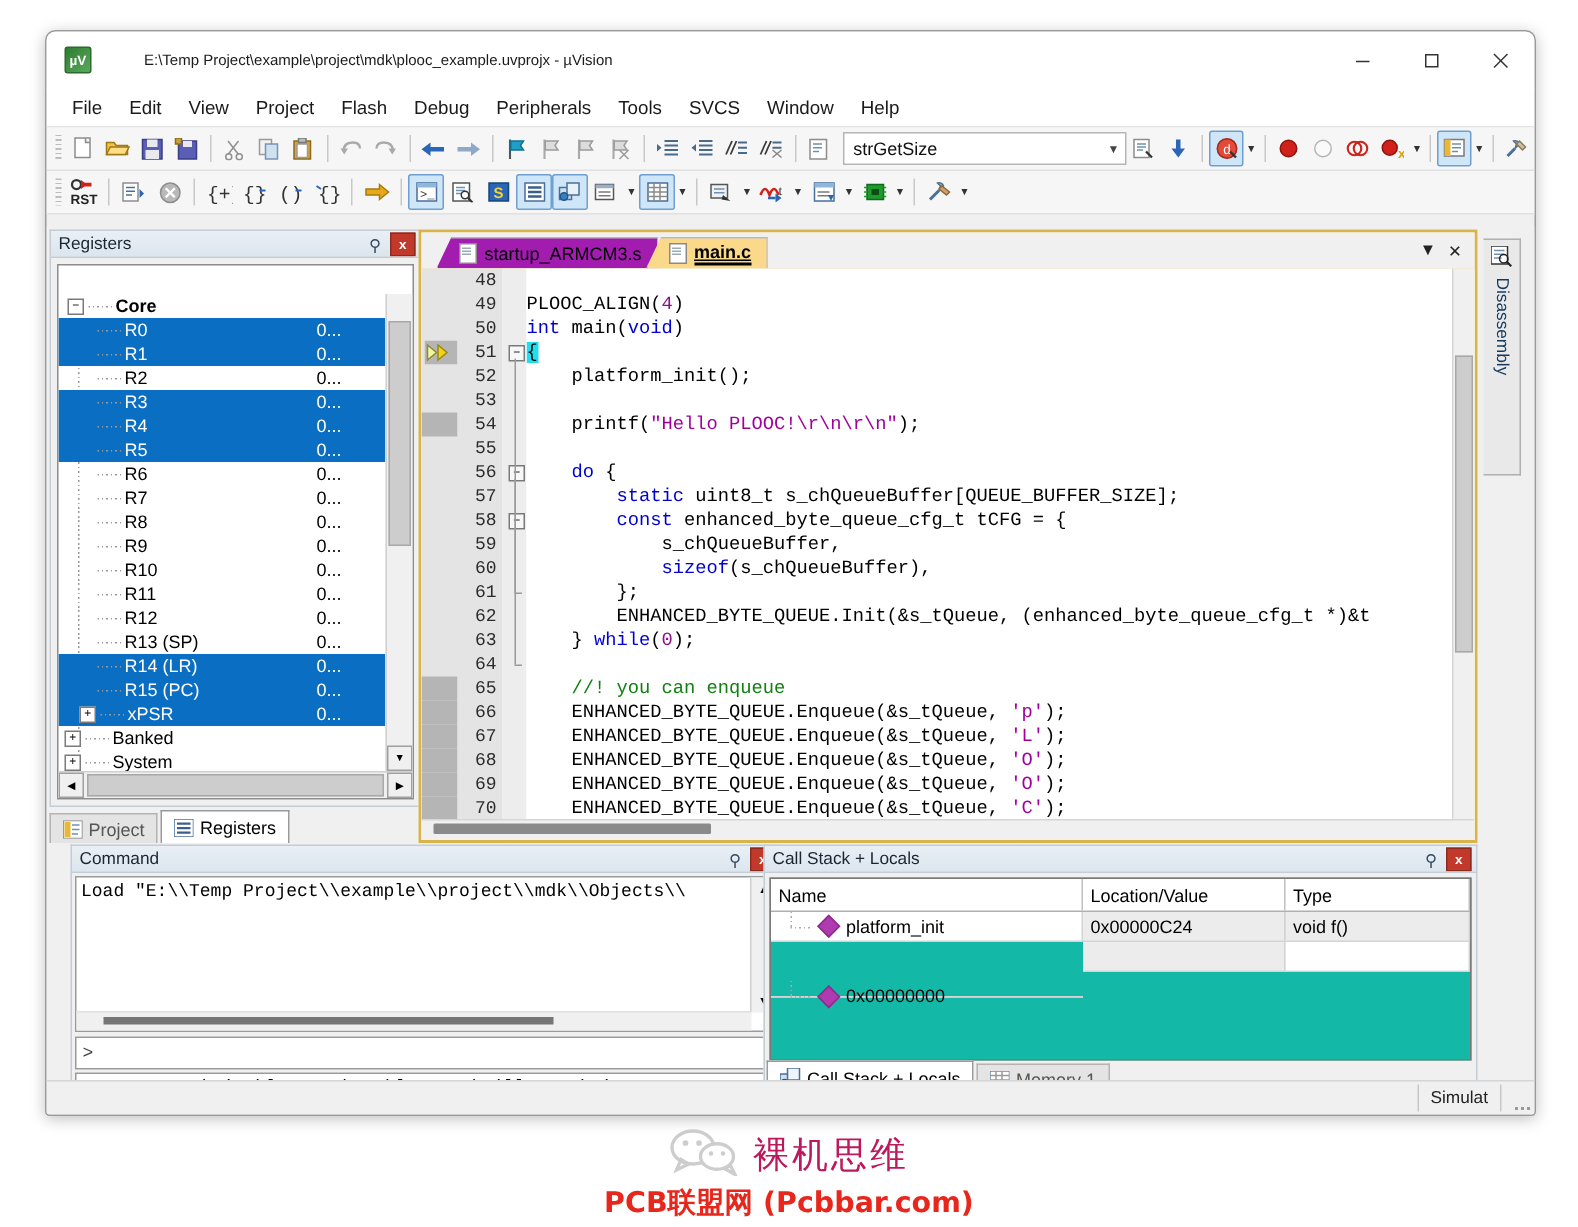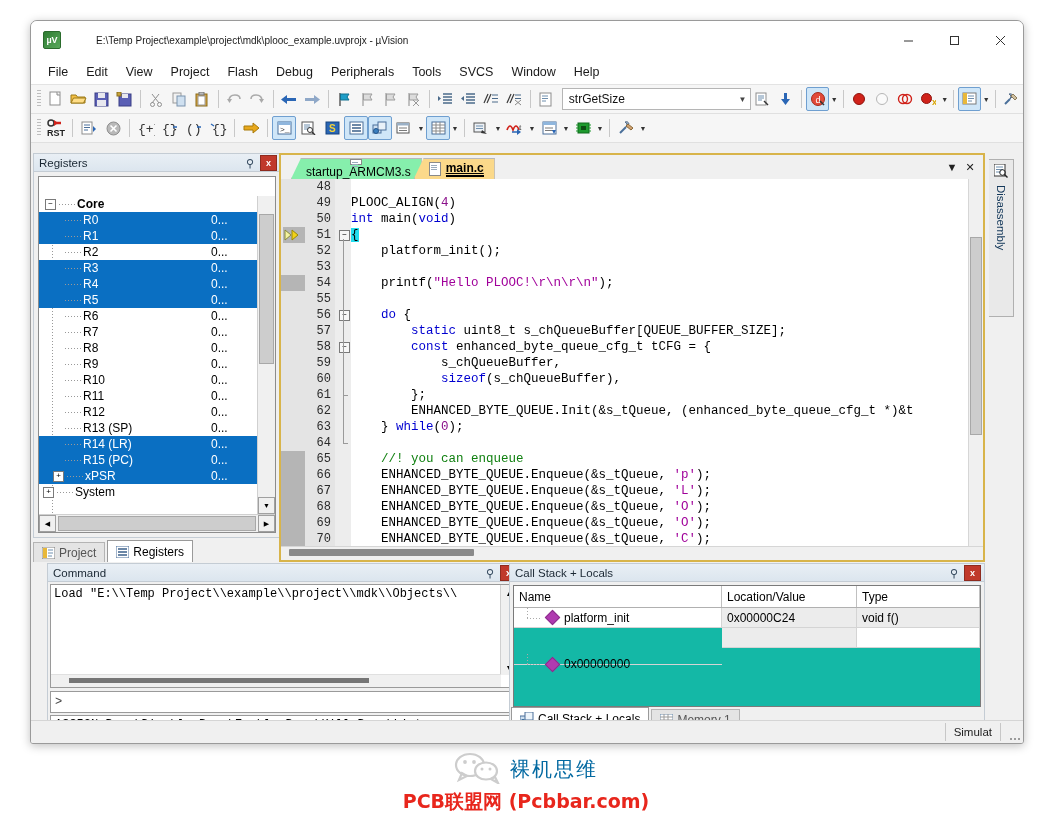--- a/index.html
+++ b/index.html
@@ -118,22 +118,22 @@
   .dtab.active{background:#fff;color:#000;height:21px;border-color:#9a9a9a;}
   .dtab .ic{margin-right:4px;display:flex;}
   
   #editor{position:absolute;left:248px;top:2px;right:38px;height:409px;
           border:2px solid #d8b44a;background:#fff;box-sizing:border-box;}
   #tabstrip{height:24px;background:#f0f0f0;display:flex;align-items:flex-end;position:relative;
             border-bottom:1px solid #d8b44a;}
   .etab{height:20px;display:flex;align-items:center;padding:0 10px 0 8px;font-size:12px;
         border:1px solid #b9b9b9;border-bottom:none;margin-right:-8px;position:relative;
         border-radius:0;}
-  .etab.t1{background:#86efac;color:#000;
-           clip-path:polygon(10px 0,100% 0,100% 100%,0 100%);padding-left:14px;flex-direction:column;}
+  .etab.t1{background:#a21caf;color:#000;
+           clip-path:polygon(10px 0,100% 0,100% 100%,0 100%);padding-left:14px;}
   .etab.t2{background:#fbd98a;color:#000;font-weight:bold;z-index:2;
            clip-path:polygon(10px 0,100% 0,100% 100%,0 100%);padding-left:14px;}
   .etab .fic{width:10px;height:12px;background:#fff;border:1px solid #8a8a8a;margin-right:5px;
              position:relative;}
   .etab .fic:after{content:"";position:absolute;left:1px;top:2px;width:6px;height:1px;
                    box-shadow:0 2px 0 #9ab,0 4px 0 #9ab;background:#9ab;}
   .etab.t2 .lbl{border-bottom:2px solid #000;text-decoration:underline;}
   #tab-actions{position:absolute;right:4px;top:2px;display:flex;align-items:center;height:20px;}
   #tab-actions div{width:18px;height:18px;display:flex;align-items:center;justify-content:center;
                    font-size:11px;color:#222;}
@@ -223,21 +223,21 @@
              border-top:1px solid #d5d5d5;display:flex;align-items:center;}
   #status-left{flex:1;padding-left:6px;font-size:11.5px;color:#333;}
   #status-sim{border-left:1px solid #c7c7c7;border-right:1px solid #c7c7c7;padding:0 8px;
               font-size:11.5px;color:#222;height:18px;display:flex;align-items:center;}
   #status-grip{width:18px;height:18px;display:flex;align-items:flex-end;justify-content:flex-end;
                padding:2px;}
   #status-grip i{display:block;width:2px;height:2px;background:#9a9a9a;margin:1px;}
   
   #watermark{position:absolute;left:0;right:0;bottom:0;height:70px;text-align:center;}
   #wm-row{display:flex;align-items:center;justify-content:center;gap:10px;margin-top:4px;}
-  #wm-cn{font-size:20px;color:#0369a1;font-family:"DejaVu Sans", sans-serif;letter-spacing:2px;}
+  #wm-cn{font-size:24px;color:#be185d;font-family:"DejaVu Sans", sans-serif;letter-spacing:2px;}
   #wm-red{font-size:19px;color:#e8261c;font-family:"DejaVu Sans", sans-serif;font-weight:bold;
           margin-top:2px;}
 </style>
 </head>
 <body>
 
 <div id="app-window">
 
   <div id="titlebar">
     <div id="app-icon">µV</div>
@@ -778,20 +778,23 @@
                   <span class="rlabel"><span style="display:inline-block;width:14px"></span><span style="display:inline-block;width:12px"></span><span class="dots"></span>R14 (LR)</span>
                   <span class="rval">0...</span>
                 </div>
                 <div class="reg-row sel">
                   <span class="rlabel"><span style="display:inline-block;width:14px"></span><span style="display:inline-block;width:12px"></span><span class="dots"></span>R15 (PC)</span>
                   <span class="rval">0...</span>
                 </div>
                 <div class="reg-row sel">
                   <span class="rlabel"><span style="display:inline-block;width:14px"></span><span class="expander">+</span><span class="dots"></span>xPSR</span>
                   <span class="rval">0...</span>
+                </div>
+                <div class="reg-row">
+                  <span class="rlabel"><span style="display:inline-block;width:4px"></span><span class="expander">+</span><span class="dots"></span>Banked</span>
                 </div>
                 <div class="reg-row">
                   <span class="rlabel"><span style="display:inline-block;width:4px"></span><span class="expander">+</span><span class="dots"></span>System</span>
                 </div>
               </div>
           </div>
           <div class="vsb">
             <div class="arrow" style="visibility:hidden;">▲</div>
             <div class="thumb" style="top:18px;height:148px;"></div>
             <div class="arrow" style="position:absolute;bottom:0;left:0;right:0;">▼</div>

